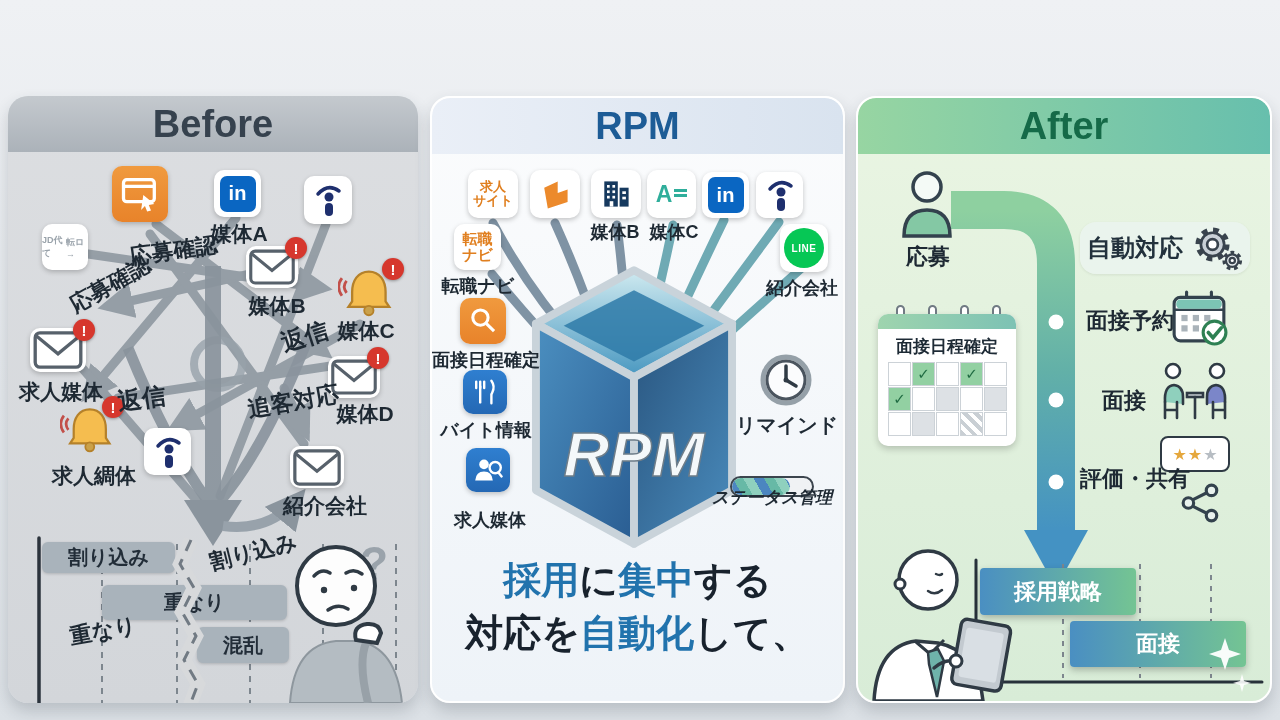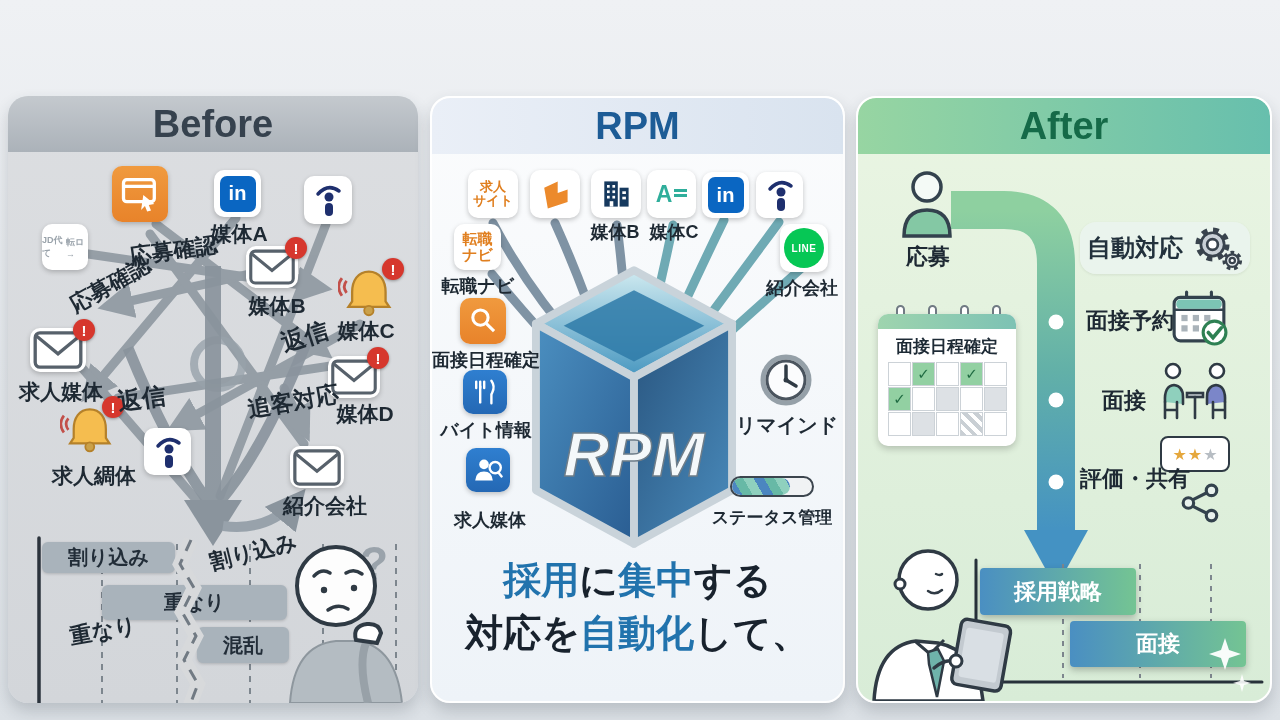--- a/index.html
+++ b/index.html
@@ -387,21 +387,21 @@
         <line x1="26" y1="26" x2="26" y2="12" stroke="#2f3a44" stroke-width="3.5" stroke-linecap="round"></line>
         <line x1="26" y1="26" x2="36" y2="32" stroke="#2f3a44" stroke-width="3.5" stroke-linecap="round"></line>
         <circle cx="26" cy="26" r="2.5" fill="#2f3a44"></circle>
       </svg>
     </div>
     <div class="lbl" style="left:300px;top:314px;width:110px;font-size:20px;">リマインド</div>
 
     <div class="pbar">
         <div class="pfill"></div>
       </div>
-    <div class="lbl" style="left:278px;top:408px;width:124px;font-size:17px;">ステータス管理</div>
+    <div class="lbl" style="left:278px;top:388px;width:124px;font-size:17px;font-style:italic;">ステータス管理</div>
 
     <div class="tagline">
       <div><span class="blu">採用</span><span>に</span><span class="blu">集中</span><span>する</span></div>
       <div><span>対応を</span><span class="blu">自動化</span><span>して、</span></div>
     </div>
   </section>
 
   <section class="panel p-after">
     <div class="hd">After</div>
 

